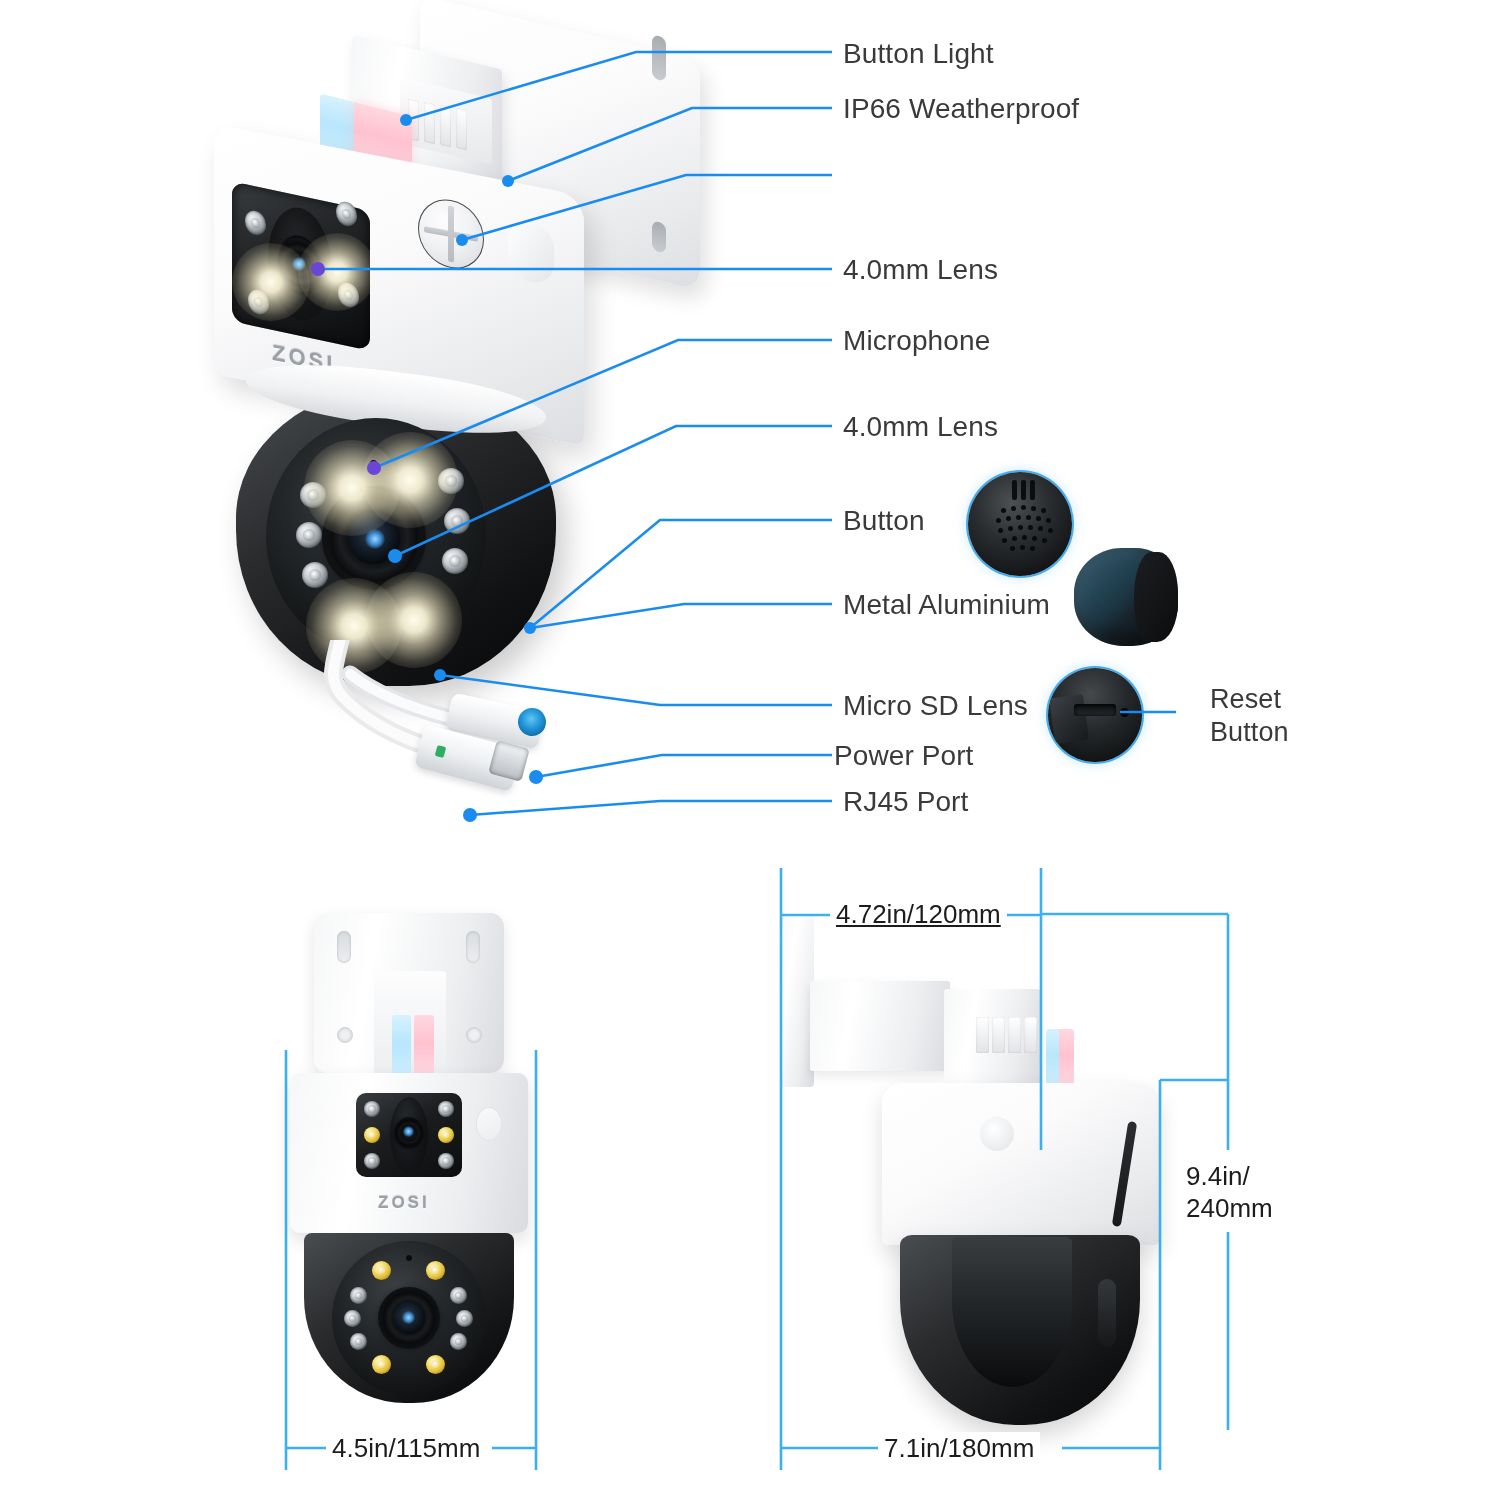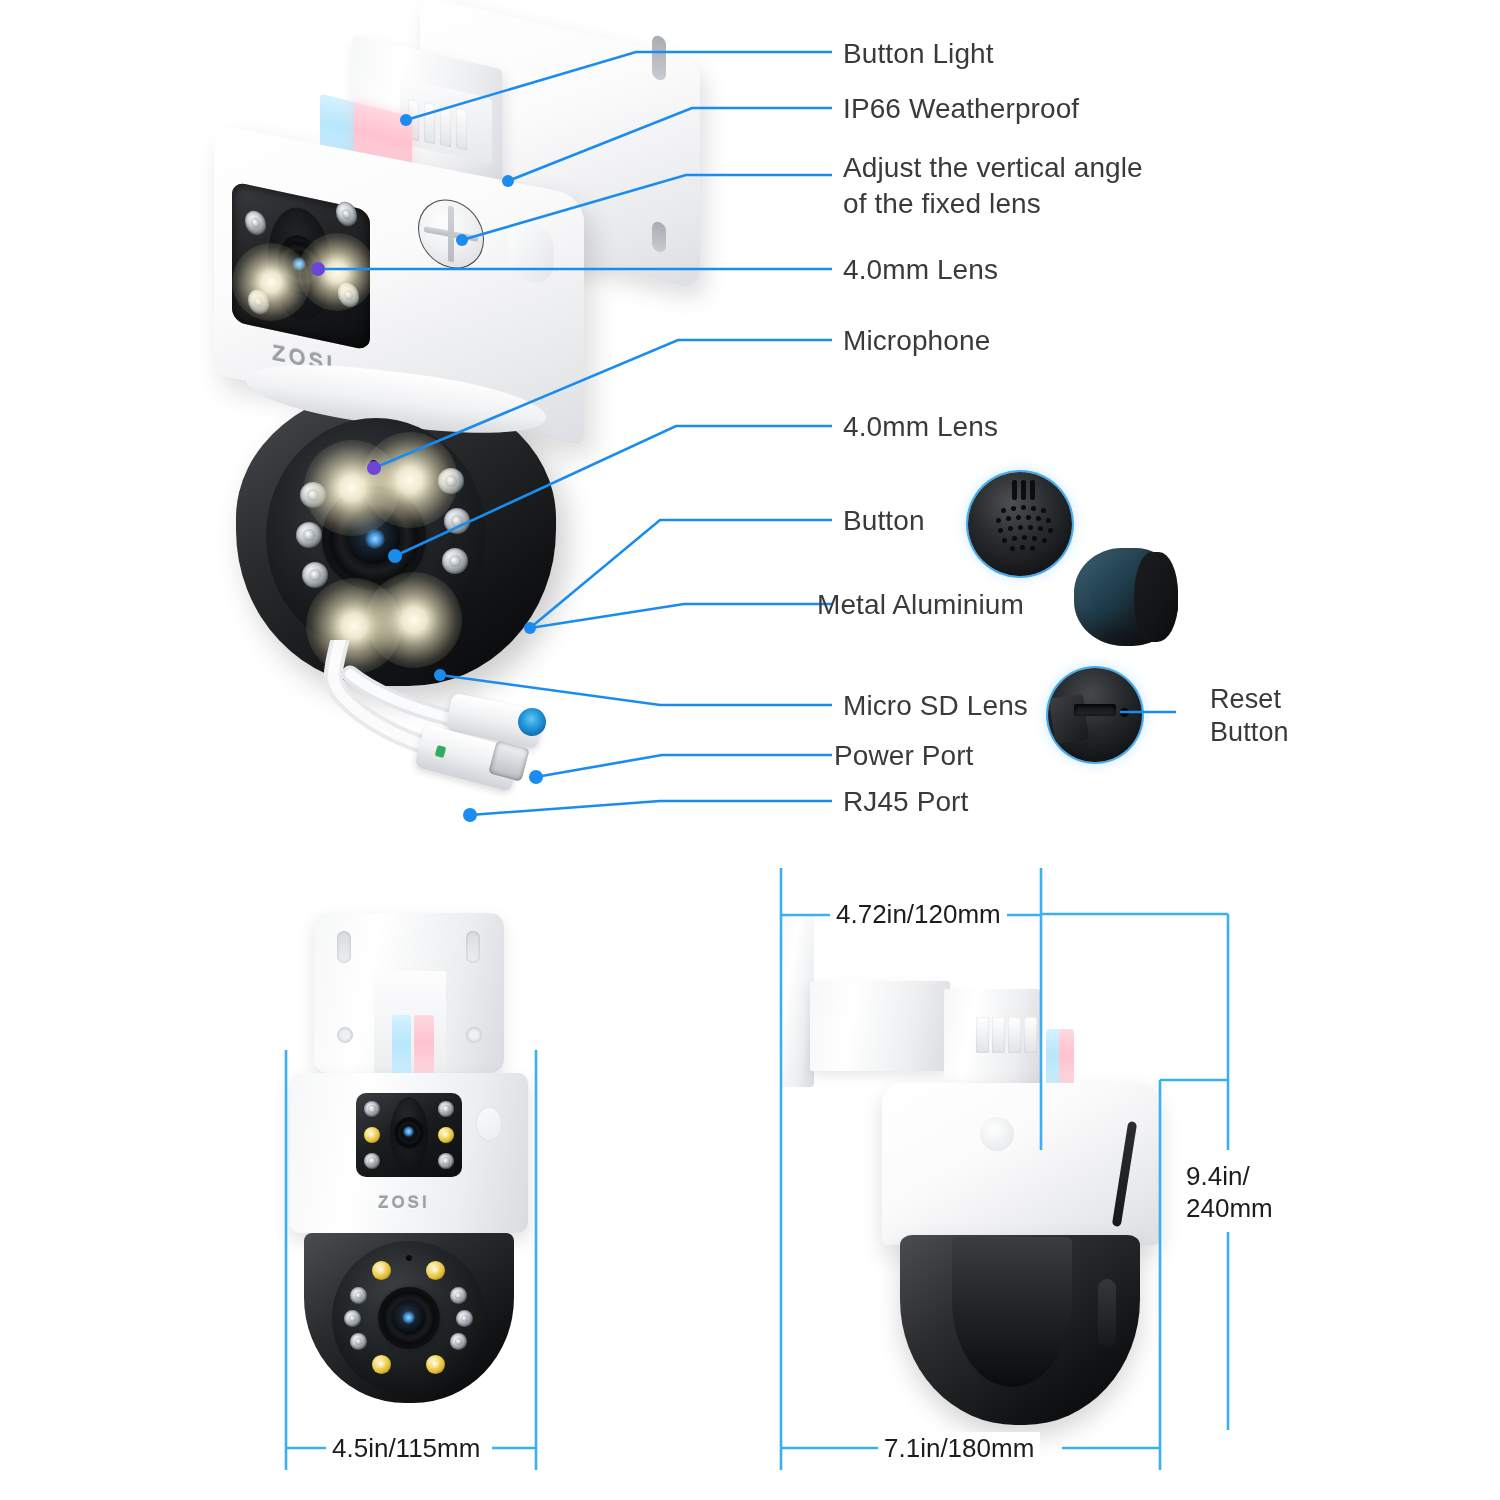--- a/index.html
+++ b/index.html
@@ -451,43 +451,41 @@
       <line x1="536" y1="1050" x2="536" y2="1470"></line>
       <line x1="286" y1="1448" x2="326" y2="1448"></line>
       <line x1="492" y1="1448" x2="536" y2="1448"></line>
     </g>
   </svg>
 
   <div class="callout" style="left:843px;top:36px;">Button Light</div>
 
   <div class="callout" style="left:843px;top:91px;">IP66 Weatherproof</div>
 
-  <div class="callout" style="left:843px;top:150px;">Adjust the vertical angle
-of the fixed lens</div>
 
   <div class="callout" style="left:843px;top:252px;">4.0mm Lens</div>
 
   <div class="callout" style="left:843px;top:323px;">Microphone</div>
 
   <div class="callout" style="left:843px;top:409px;">4.0mm Lens</div>
 
   <div class="callout" style="left:843px;top:503px;">Button</div>
 
-  <div class="callout" style="left:817px;top:587px;">Metal Aluminium</div>
+  <div class="callout" style="left:843px;top:587px;">Metal Aluminium</div>
 
   <div class="callout" style="left:843px;top:688px;">Micro SD Lens</div>
 
   <div class="callout" style="left:834px;top:738px;">Power Port</div>
 
   <div class="callout" style="left:843px;top:784px;">RJ45 Port</div>
 
   <div class="callout small" style="left:1210px;top:683px;">Reset
 Button</div>
 
-  <div class="dimtext" style="left:830px;top:898px;">4.72in/120mm</div>
+  <div class="dimtext" style="left:830px;top:898px;text-decoration:underline;">4.72in/120mm</div>
 
   <div class="dimtext" style="left:1180px;top:1160px;">9.4in/
 240mm</div>
 
   <div class="dimtext" style="left:326px;top:1432px;">4.5in/115mm</div>
 
   <div class="dimtext" style="left:878px;top:1432px;">7.1in/180mm</div>
 
 </div>
 

